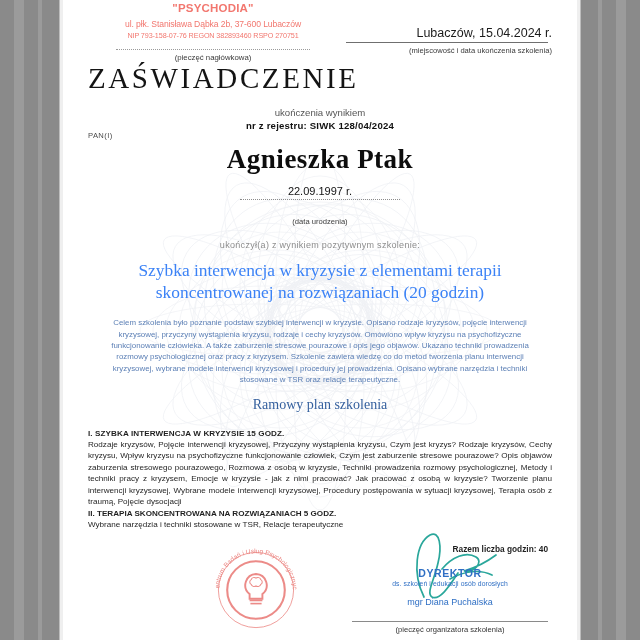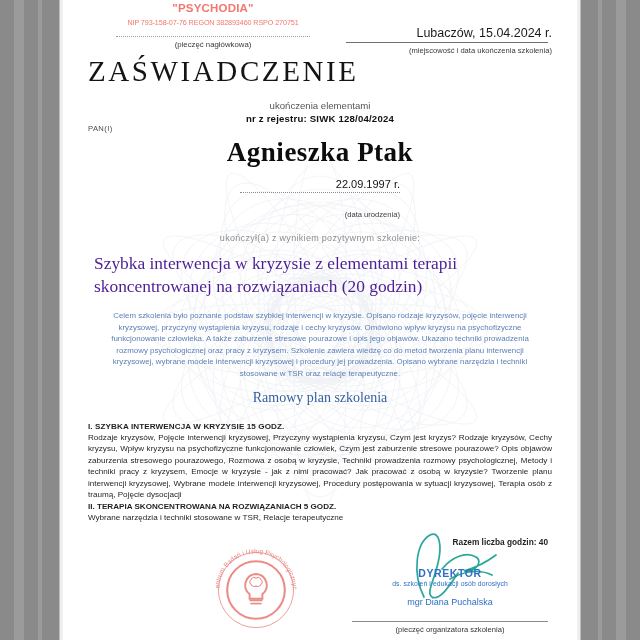--- a/index.html
+++ b/index.html
@@ -63,30 +63,30 @@
   .sub2 { text-align: center; font-size: 9.6px; color: #111; font-weight: 700; margin-top: 2px; letter-spacing: .2px; }
 
   .pan { text-align: left; font-size: 7.6px; color: #4b4b4b; letter-spacing: .4px; }
   .person {
     text-align: center; font-family: "Liberation Serif", serif;
     font-weight: 700; font-size: 27px; color: #0d0d0d;
     margin-top: 4px; letter-spacing: .5px;
   }
 
   .births { display: flex; justify-content: center; gap: 56px; margin-top: 10px; }
-  .bcol { width: 160px; text-align: right; }
+  .bcol { width: 160px; text-align: center; }
   .bcol .val { font-size: 11px; color: #121212; padding-bottom: 2px; }
   .bcol .rule { border-top: 1px dotted #8c8c8c; }
   .bcol .cap { font-size: 7.6px; color: #3d3d3d; margin-top: 17px; }
 
   .ukon { text-align: center; font-size: 9px; color: #8d8d8d; margin-top: 14px; letter-spacing: .3px; }
 
   .course {
-    text-align: left; font-family: "Liberation Serif", serif;
-    font-size: 17.4px; color: #4c1d95; line-height: 1.3;
+    text-align: center; font-family: "Liberation Serif", serif;
+    font-size: 17.4px; color: #3b82f6; line-height: 1.3;
     margin-top: 9px; padding: 0 6px;
   }
 
   
   .desc {
     margin-top: 13px; padding: 0 10px;
     text-align: center; color: #5b7fb5;
     font-size: 7.9px; line-height: 1.45;
   }
   .plan-title {
@@ -167,34 +167,35 @@
         <circle cx="210" cy="210" r="46"></circle>
         <circle cx="210" cy="210" r="34"></circle>
       </g>
     </svg>
 
     <div class="inner">
 
       <div class="hdr">
         <div class="org">
           <div class="name">"PSYCHODIA"</div>
+          <div class="addr">ul. płk. Stanisława Dąbka 2b, 37-600 Lubaczów</div>
           <div class="ids">NIP 793-158-07-76 REGON 382893460 RSPO 270751</div>
           <div class="stampline"></div>
           <div class="cap">(pieczęć nagłówkowa)</div>
         </div>
 
         <div class="datebox">
           <div class="val">Lubaczów, 15.04.2024 r.</div>
           <div class="rule"></div>
           <div class="cap">(miejscowość i data ukończenia szkolenia)</div>
         </div>
       </div>
 
       <div class="zaswiadczenie">ZAŚWIADCZENIE</div>
-      <div class="sub1">ukończenia elementami</div>
+      <div class="sub1">ukończenia wynikiem</div>
       <div class="sub2">nr z rejestru: SIWK 128/04/2024</div>
 
       <div class="pan">PAN(I)</div>
       <div class="person">
         <span>Agnieszka</span>
         <span>Ptak</span>
       </div>
 
       <div class="births">
         <div class="bcol">

